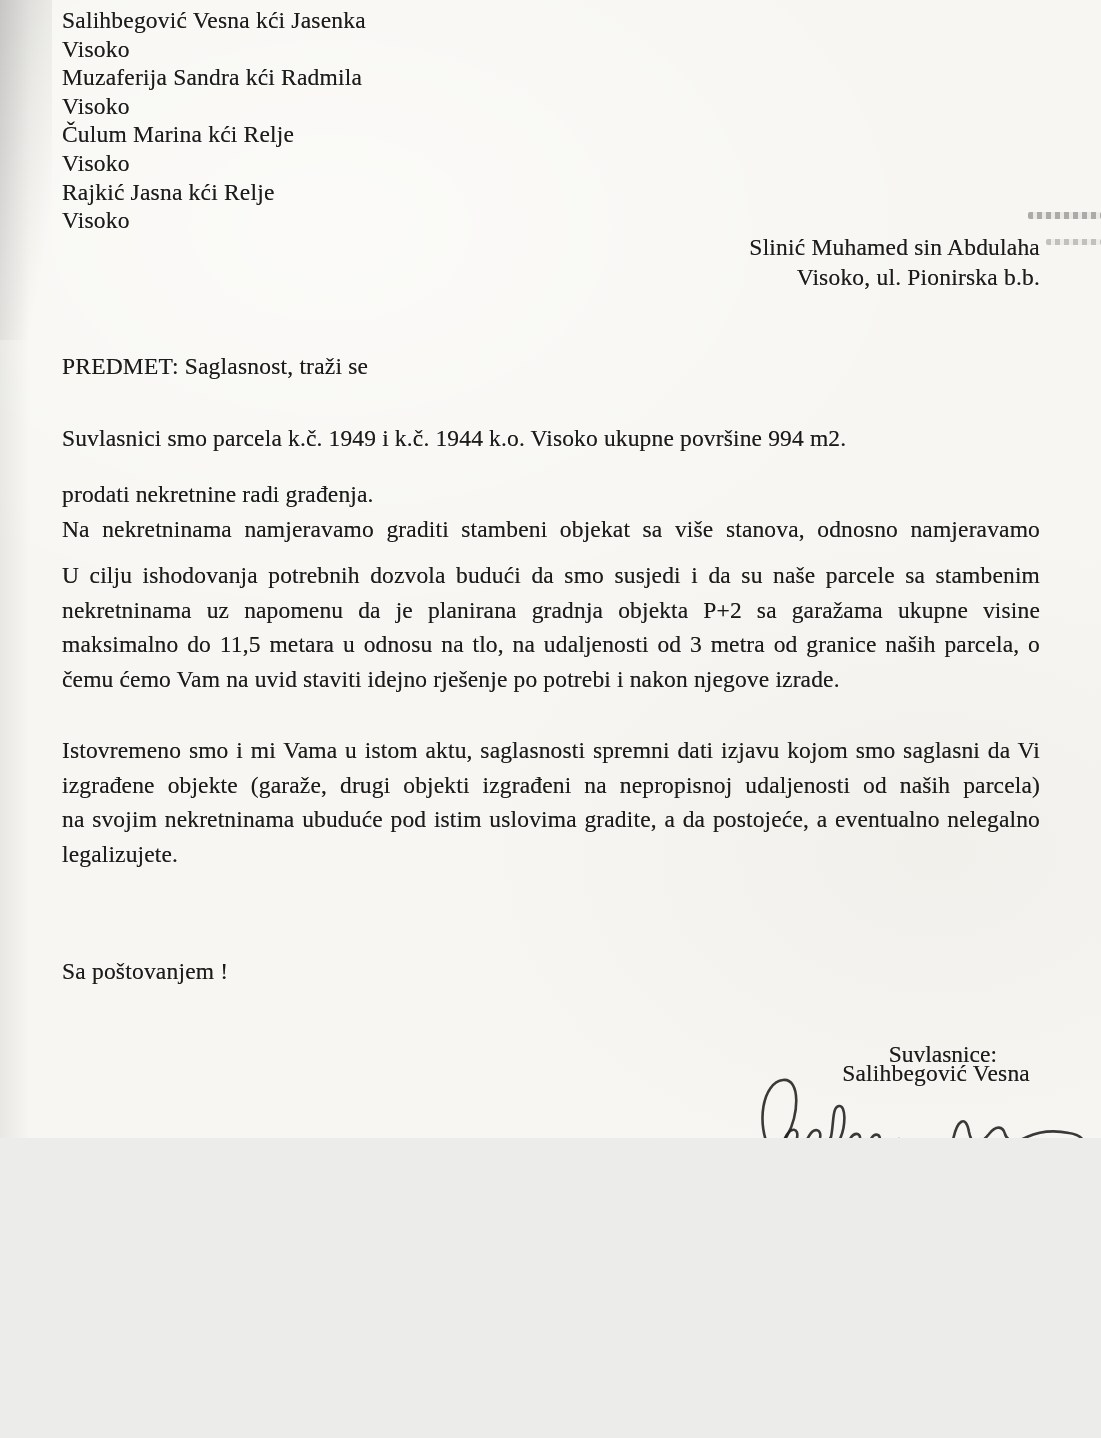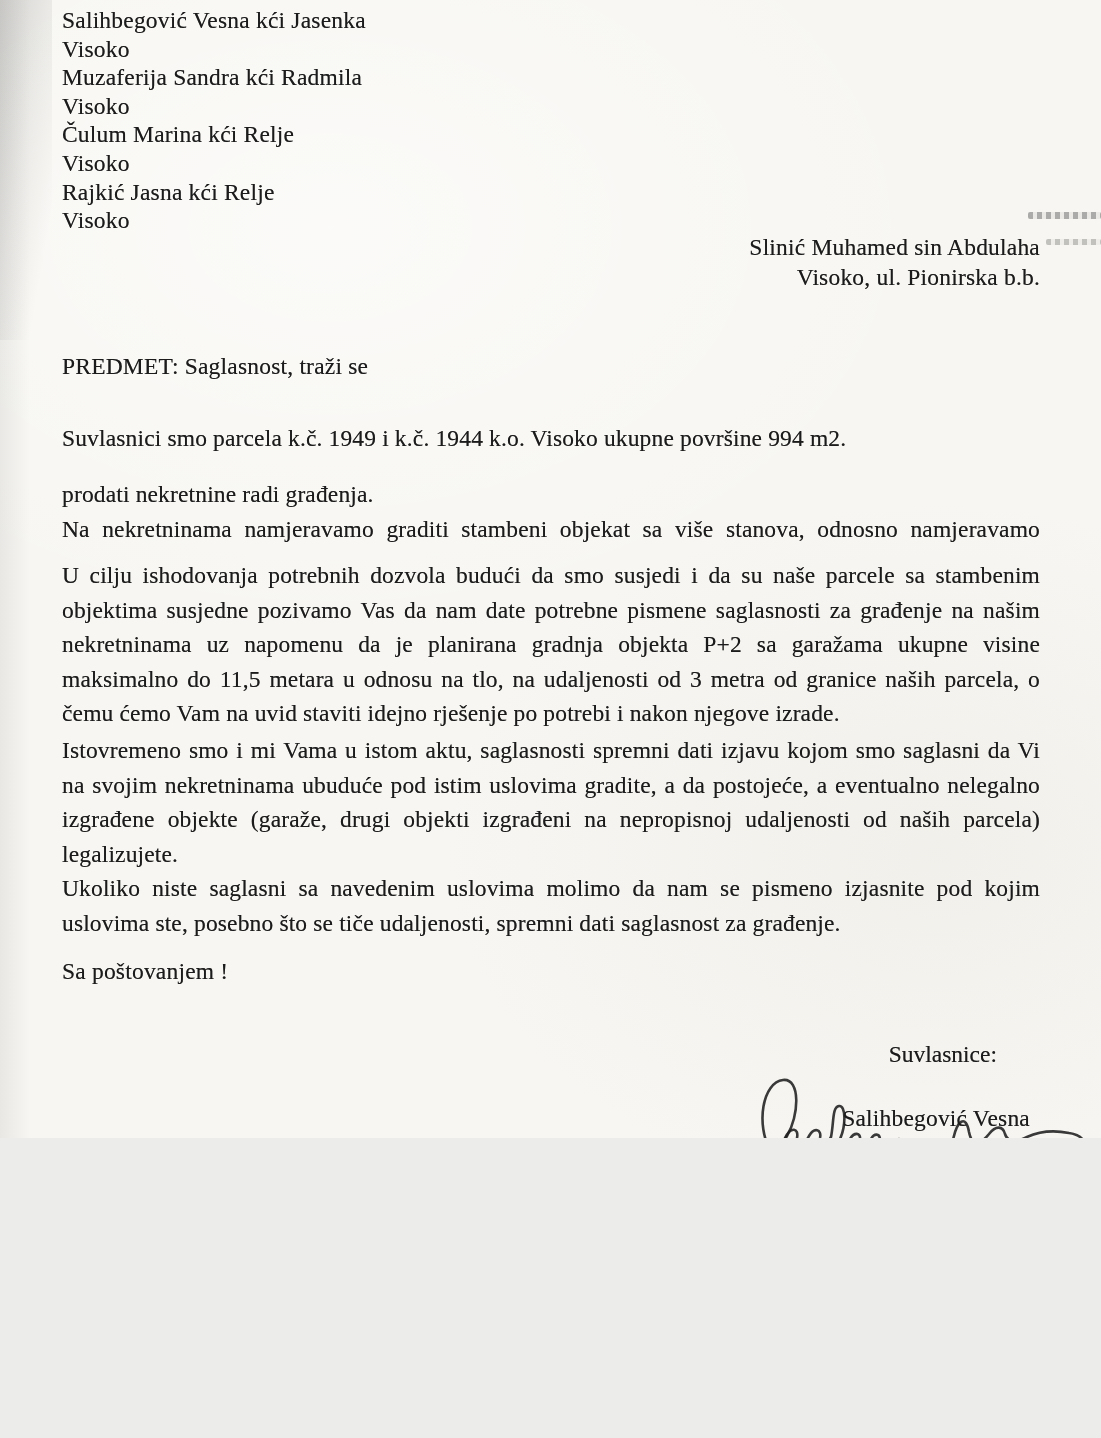--- a/index.html
+++ b/index.html
@@ -105,42 +105,37 @@
     <div class="line last">Suvlasnici smo parcela k.č. 1949 i k.č. 1944 k.o. Visoko ukupne površine 994 m2.</div>
   </div>
 
   <div class="para p2">
     <div class="line last">prodati nekretnine radi građenja.</div>
     <div class="line">Na nekretninama namjeravamo graditi stambeni objekat sa više stanova, odnosno namjeravamo</div>
   </div>
 
   <div class="para p3">
     <div class="line">U cilju ishodovanja potrebnih dozvola budući da smo susjedi i da su naše parcele sa stambenim</div>
-    <div class="line">objektima susjedne pozivamo Vas da nam date potrebne pismene saglasnosti za građenje na našim</div>
     <div class="line">nekretninama uz napomenu da je planirana gradnja objekta P+2 sa garažama ukupne visine</div>
     <div class="line">maksimalno do 11,5 metara u odnosu na tlo, na udaljenosti od 3 metra od granice naših parcela, o</div>
     <div class="line last">čemu ćemo Vam na uvid staviti idejno rješenje po potrebi i nakon njegove izrade.</div>
   </div>
 
   <div class="para p4">
     <div class="line">Istovremeno smo i mi Vama u istom aktu, saglasnosti spremni dati izjavu kojom smo saglasni da Vi</div>
+    <div class="line">izgrađene objekte (garaže, drugi objekti izgrađeni na nepropisnoj udaljenosti od naših parcela)</div>
     <div class="line">na svojim nekretninama ubuduće pod istim uslovima gradite, a da postojeće, a eventualno nelegalno</div>
-    <div class="line">izgrađene objekte (garaže, drugi objekti izgrađeni na nepropisnoj udaljenosti od naših parcela)</div>
     <div class="line last">legalizujete.</div>
   </div>
 
-  <div class="para p5">
-    <div class="line">Ukoliko niste saglasni sa navedenim uslovima molimo da nam se pismeno izjasnite pod kojim</div>
-    <div class="line last">uslovima ste, posebno što se tiče udaljenosti, spremni dati saglasnost za građenje.</div>
-  </div>
 
   <div class="txt closing">Sa poštovanjem !</div>
   <div class="sig-heading">Suvlasnice:</div>
 
-  <div class="sig-label" style="top:1105px;right:71px;text-align:center;">Salihbegović Vesna</div>
+  <div class="sig-label" style="top:1060px;right:71px;text-align:center;">Salihbegović Vesna</div>
   <div class="dotline" style="left:757px;top:1145px;width:283px;"></div>
   <svg class="sig-svg" style="left:755px;top:1072px;width:330px;height:100px;" viewBox="0 0 330 100">
     <path d="M16,80 C0,52 8,10 28,8 C46,6 44,44 32,64 C24,77 12,84 10,74"></path>
     <path d="M30,66 c6,-12 14,-10 12,0 c-2,9 7,8 12,-2 c5,-9 13,-7 11,2 c-2,8 6,8 11,-1 c3,-14 1,-30 8,-31 c7,-1 7,20 1,33 c-3,8 5,8 10,0 c4,-7 11,-7 10,1 c-1,7 6,7 11,-1 c3,-6 9,-6 9,1 c0,9 -4,22 -11,21 c-6,-1 -2,-13 6,-16 c8,-3 16,-4 24,-6"></path>
     <path d="M198,68 c4,-20 13,-26 16,-8 c3,15 11,13 20,2 c7,-9 14,-8 16,0 c3,9 12,8 22,3 c13,-6 27,-7 42,-4 c7,1 12,4 14,7"></path>
   </svg>
 
   <div class="sig-label" style="top:1144px;right:64px;">Muzaferija Sandra</div>
   <div class="dotline" style="left:763px;top:1228px;width:275px;"></div>
   <svg class="sig-svg" style="left:763px;top:1178px;width:285px;height:105px;" viewBox="0 0 285 105">

